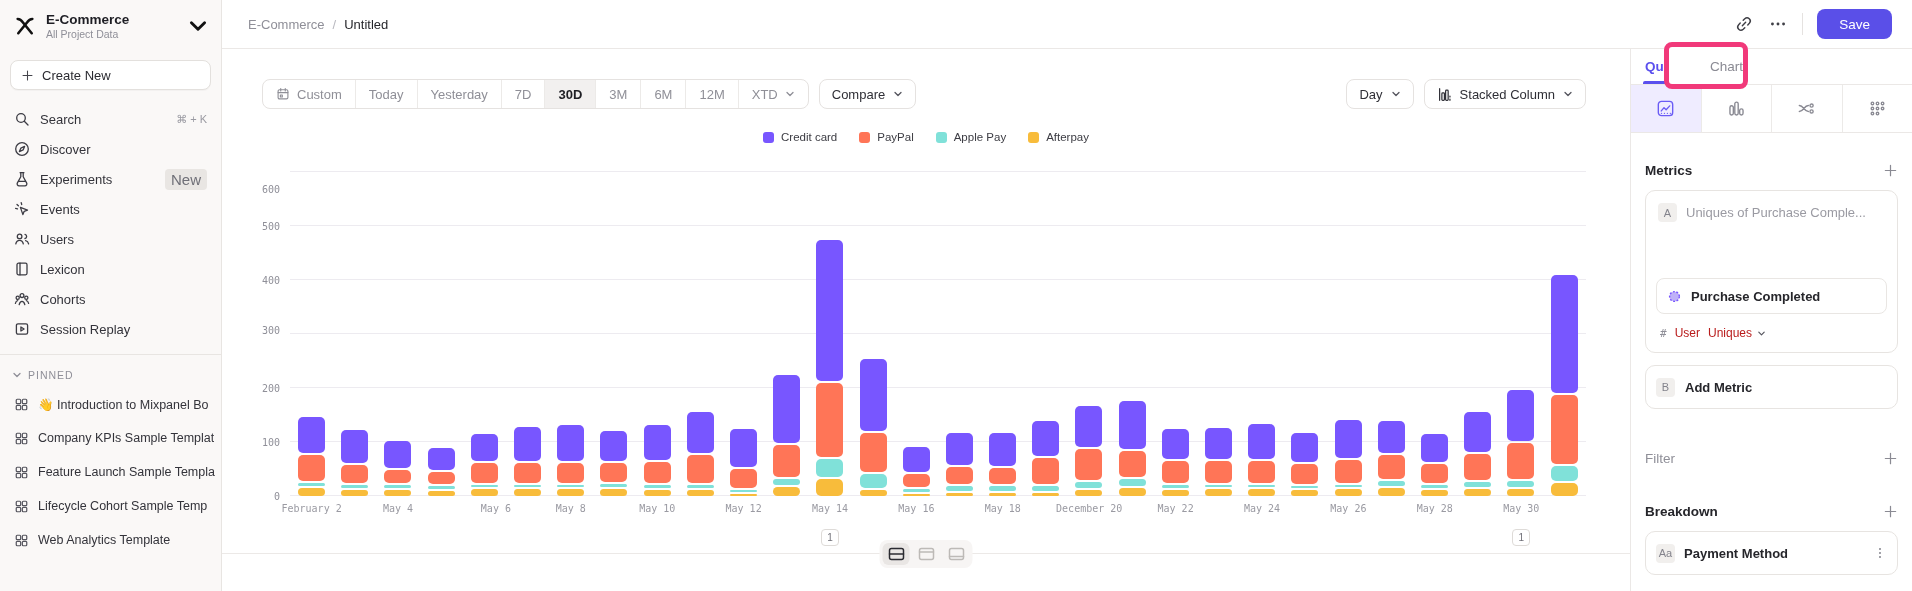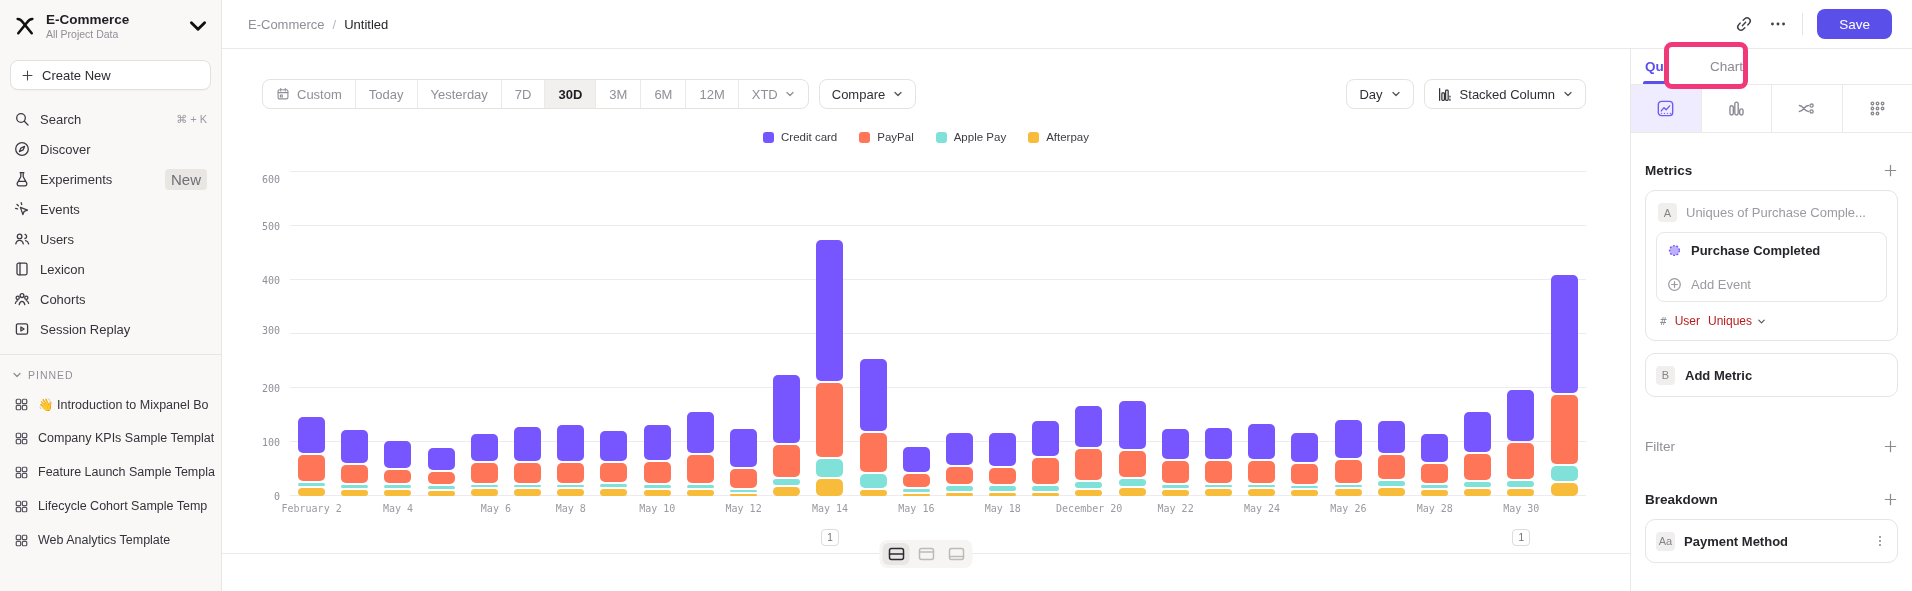--- a/index.html
+++ b/index.html
@@ -125,21 +125,21 @@
   .rp-sec-hdr { display:flex; align-items:center; justify-content:space-between; margin-top:30px; }
   .rp-sec-title { font-size:13.5px; font-weight:bold; color:#26262b; }
   .rp-sec-title.dim { color:#8f8f98; font-weight:normal; }
   .rp-plus { width:15px; height:15px; color:#8a8a93; cursor:pointer; }
   .card { border:1px solid #e7e4e1; border-radius:10px; background:#fff; margin-top:12px; }
   .metric-card { padding:10px; }
   .mc-row-a { display:flex; align-items:center; gap:9px; padding:2px 2px 10px 2px; }
   .badge { width:19px; height:19px; border-radius:4px; background:#f1efed; color:#83838c;
     font-size:11px; display:flex; align-items:center; justify-content:center; flex:0 0 auto; }
   .mc-placeholder { color:#9a9aa2; font-size:13px; white-space:nowrap; overflow:hidden; }
-  .event-card { border:1px solid #e9e6e3; border-radius:8px; }
+  .event-card { border:1px solid #e9e6e3; border-radius:8px;margin-top:46px; }
   .ev-row { display:flex; align-items:center; gap:9px; height:34px; padding:0 10px; cursor:pointer; }
   .ev-ic { width:15px; height:15px; }
   .ev-name { font-size:13px; color:#26262b; font-weight:bold; }
   .ev-add { font-size:13px; color:#9a9aa2; }
   .ev-add-ic { width:15px; height:15px; color:#9a9aa2; }
   .measure-row { display:flex; align-items:center; gap:8px; padding:12px 4px 2px 4px; font-size:12px; }
   .measure-hash { color:#8f8f98; font-family:"DejaVu Sans Mono", monospace; font-size:11px; }
   .measure-word { color:#b91c1c; cursor:pointer; }
   .measure-row .chev { width:9px; height:9px; color:#55555e; }
   .addmetric-row { display:flex; align-items:center; gap:10px; height:42px; padding:0 10px; cursor:pointer; }
@@ -448,21 +448,21 @@
     </div>
 
   <div class="chart-wrap">
     <div id="yticks">
         <div class="ytick" style="top: 442px;">0</div>
         <div class="ytick" style="top: 388px;">100</div>
         <div class="ytick" style="top: 334px;">200</div>
         <div class="ytick" style="top: 276px;">300</div>
         <div class="ytick" style="top: 226px;">400</div>
         <div class="ytick" style="top: 172px;">500</div>
-        <div class="ytick" style="top: 125px;">600</div>
+        <div class="ytick" style="top: 135px;">600</div>
       </div>
     <div class="plot" id="plot">
         <div class="gridline" style="bottom: 324px;"></div>
         <div class="gridline" style="bottom: 270px;"></div>
         <div class="gridline" style="bottom: 216px;"></div>
         <div class="gridline" style="bottom: 162px;"></div>
         <div class="gridline" style="bottom: 108px;"></div>
         <div class="gridline" style="bottom: 54px;"></div>
         <div class="gridline" style="bottom: 0px;"></div>
       <div class="bars" id="bars">
@@ -764,29 +764,20 @@
       </div>
       <div class="event-card">
         <div class="ev-row">
           <span class="ic ev-ic">
             <svg viewBox="0 0 16 16">
                 <circle cx="8" cy="8" r="5.2" fill="#bfb1f8" stroke="#7856FF" stroke-width="1.5" stroke-dasharray="2 1.7"></circle>
               </svg>
           </span>
           <span class="ev-name">Purchase Completed</span>
         </div>
-        <div class="ev-row">
-          <span class="ic ev-add-ic">
-            <svg viewBox="0 0 16 16">
-                <circle cx="8" cy="8" r="6.2"></circle>
-                <path d="M8 5v6M5 8h6"></path>
-              </svg>
-          </span>
-          <span class="ev-add">Add Event</span>
-        </div>
       </div>
       <div class="measure-row">
         <span class="measure-hash">#</span>
         <span class="measure-word">User</span>
         <span class="measure-word" style="display:flex;align-items:center;gap:5px;">
           <span>Uniques</span>
           <span class="ic chev" style="width:9px;height:9px;color:#55555e;">
             <svg viewBox="0 0 10 10">
                 <path d="M2 3.5l3 3 3-3"></path>
               </svg>

